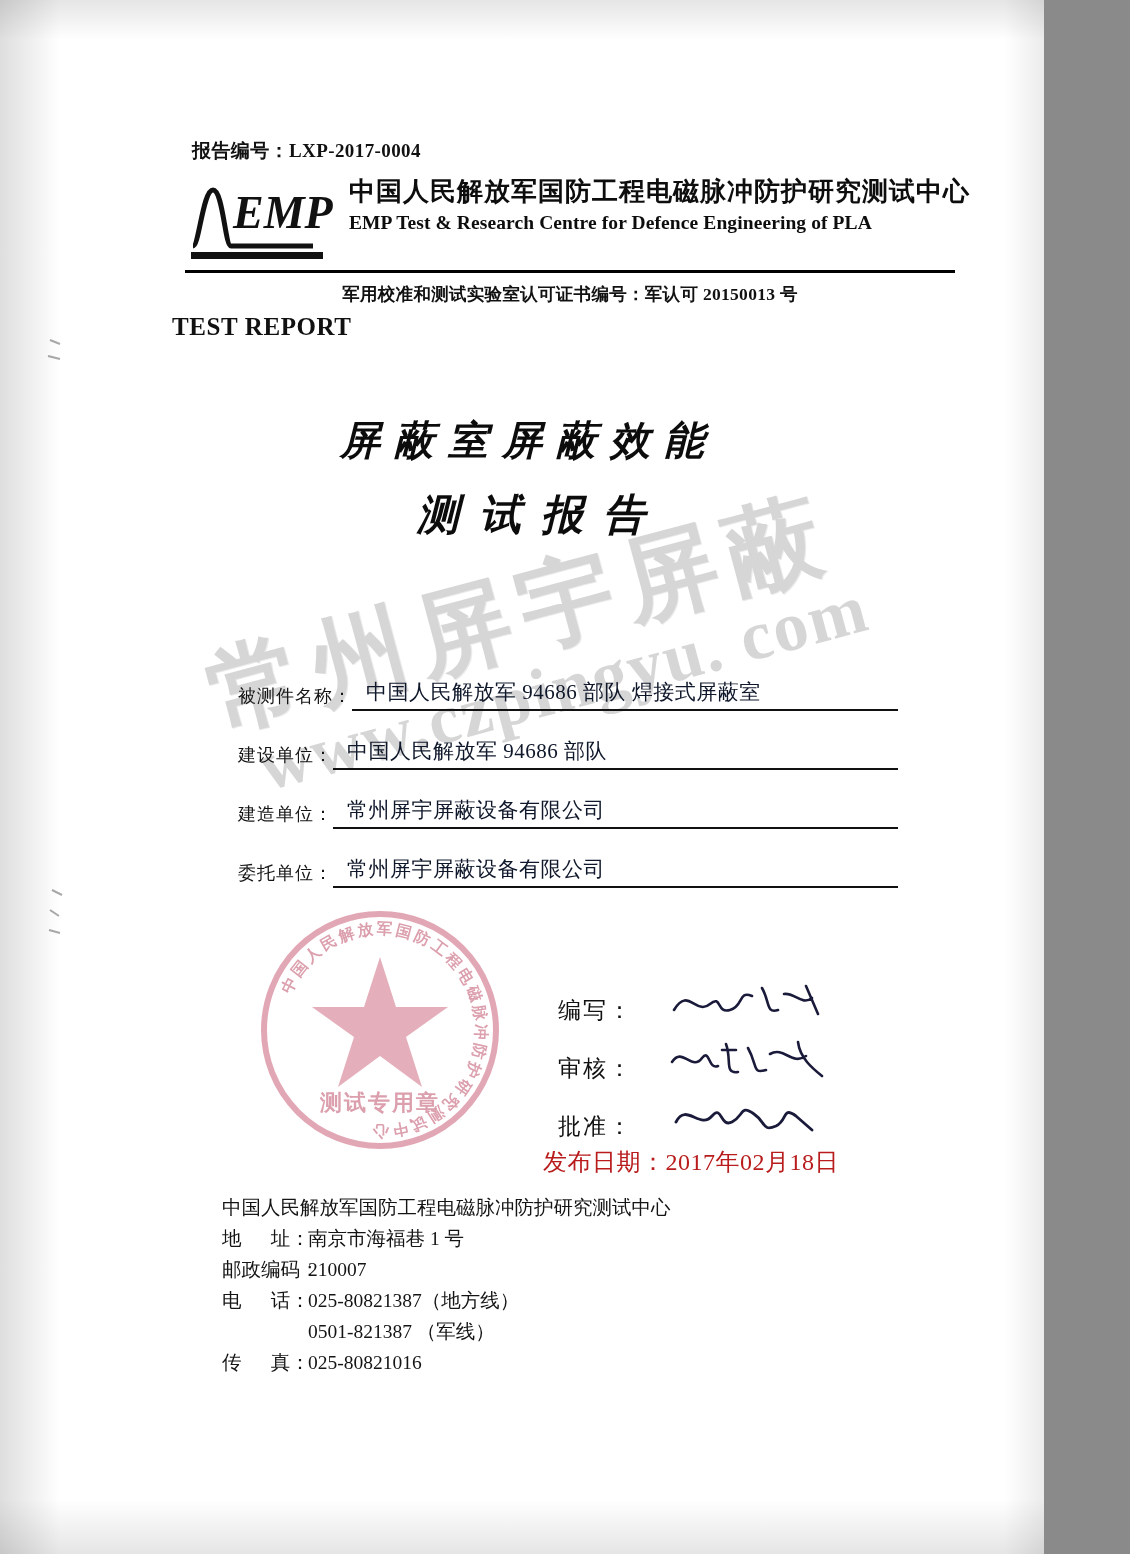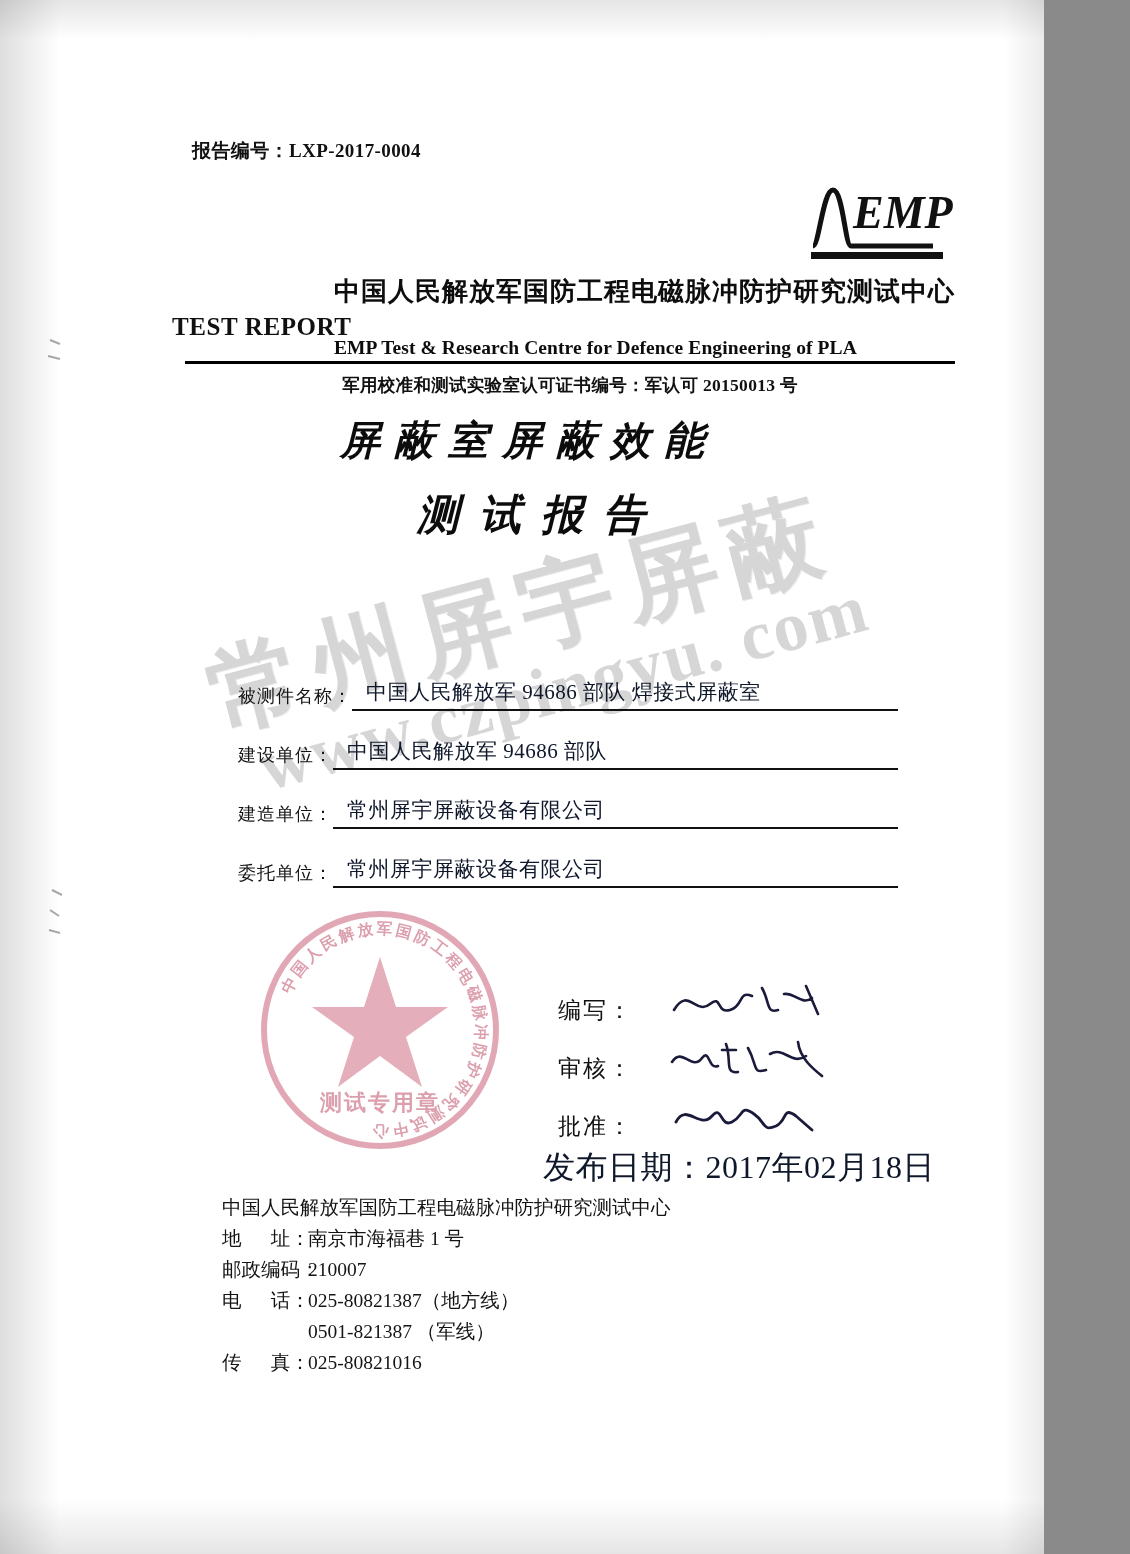--- a/index.html
+++ b/index.html
@@ -60,22 +60,21 @@
 
   
   .letterhead {
     position: absolute;
     left: 185px;
     top: 168px;
     width: 770px;
   }
   .lh-row {
     display: flex;
-    align-items: flex-end;
-    flex-direction: column;
+    align-items: flex-start;
   }
   .logo-box {
     width: 150px;
     height: 100px;
     position: relative;
     flex: 0 0 auto;
   }
   .logo-box svg { display: block; }
   .lh-text {
     margin-left: 14px;
@@ -84,21 +83,21 @@
   .lh-cn {
     font-size: 26px;
     font-weight: bold;
     letter-spacing: 1px;
     color: #0d0d0d;
     white-space: nowrap;
   }
   .lh-en {
     font-size: 19.5px;
     font-weight: bold;
-    margin-top: 28px;
+    margin-top: 3px;
     letter-spacing: 0.1px;
     color: #0d0d0d;
     white-space: nowrap;
   }
   .lh-rule {
     border-bottom: 3px solid #000;
     margin-top: 2px;
     width: 770px;
   }
   .lh-cert {
@@ -196,22 +195,22 @@
     flex: 1;
     height: 46px;
     position: relative;
   }
   .sign-ink svg { display: block; }
 
   .issue-date {
     position: absolute;
     left: 543px;
     top: 1146px;
-    font-size: 32px;
-    color: #0f172a;
+    font-size: 24px;
+    color: #b91c1c;
     letter-spacing: 0.5px;
     white-space: nowrap;
   }
 
   
   .footer {
     position: absolute;
     left: 222px;
     top: 1192px;
     font-size: 19.5px;

